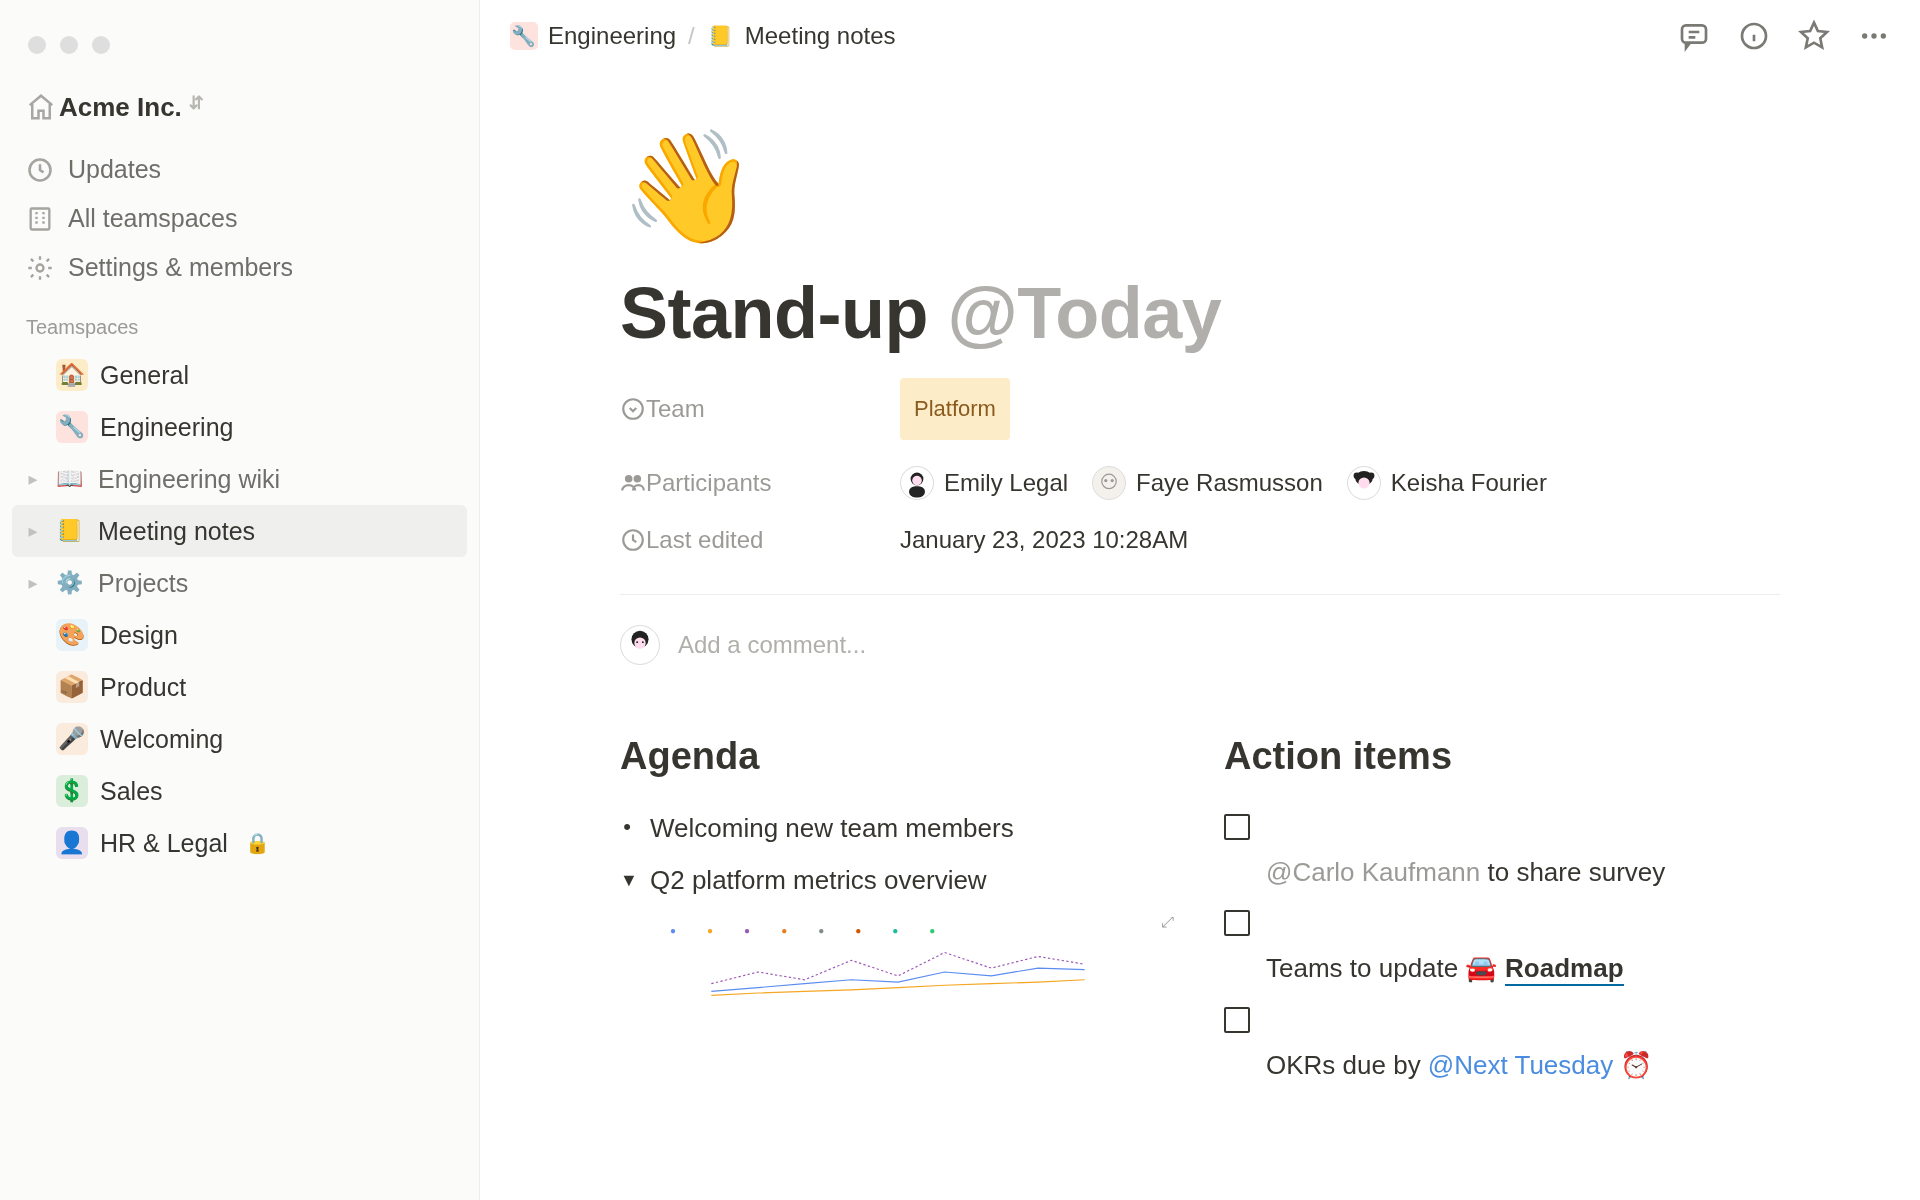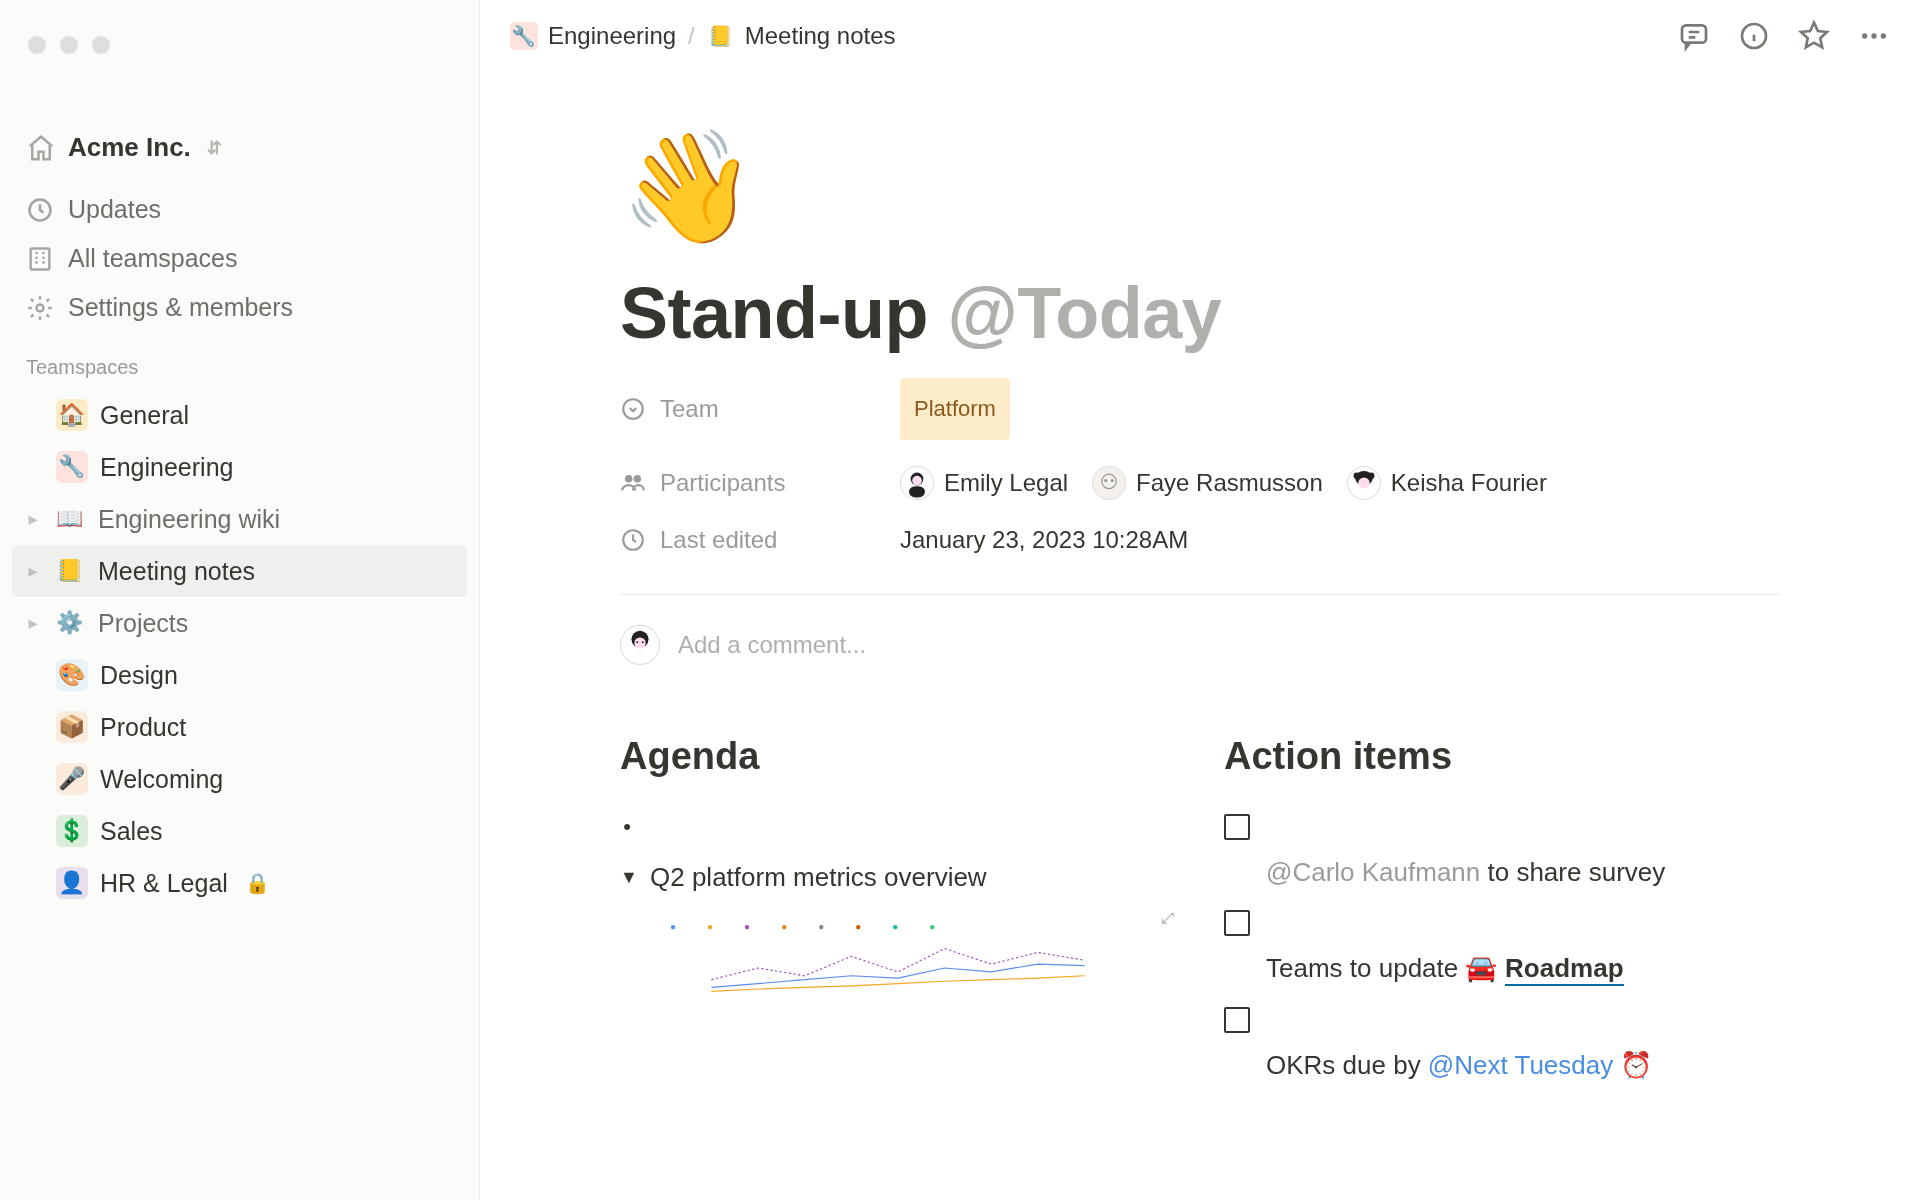--- a/index.html
+++ b/index.html
@@ -3,21 +3,21 @@
 <meta charset="utf-8">
 <style>
 * { margin: 0; padding: 0; box-sizing: border-box; }
 html, body { width: 1920px; height: 1200px; font-family: -apple-system, BlinkMacSystemFont, "Segoe UI", Helvetica, Arial, sans-serif; background: #fff; color: #37352f; overflow: hidden; }
 .app { display: flex; width: 100%; height: 100%; }
 
 
 .sidebar { width: 480px; background: #fbfbfa; border-right: 1px solid #ededec; padding: 18px 12px; display: flex; flex-direction: column; }
 .traffic-lights { display: flex; gap: 14px; padding: 18px 16px 30px 16px; }
 .traffic-lights .dot { width: 18px; height: 18px; border-radius: 50%; background: #dedede; }
-.workspace { display: flex; align-items: center; gap: 12px; padding: 8px 14px 22px 14px; font-weight: 600; font-size: 26px; margin-top: 40px; }
+.workspace { display: flex; gap: 3px; padding: 8px 14px 22px 14px; font-weight: 600; font-size: 26px; }
 .ws-icon { width: 30px; height: 30px; color: #a8a6a1; }
 .ws-chevrons { color: #b8b6b1; font-size: 18px; margin-left: 4px; }
 
 .nav-item { display: flex; align-items: center; gap: 14px; padding: 10px 14px; font-size: 25px; color: #6f6e69; border-radius: 6px; cursor: pointer; font-weight: 500; }
 .nav-item .ic { width: 28px; height: 28px; color: #a6a49f; flex-shrink: 0; }
 
 .section-label { font-size: 20px; color: #9b9a97; font-weight: 500; padding: 24px 14px 10px 14px; }
 
 .ts-item { display: flex; align-items: center; gap: 12px; padding: 10px 14px; font-size: 25px; color: #37352f; border-radius: 6px; cursor: pointer; font-weight: 500; }
 .ts-item.dim { color: #6f6e69; }
@@ -46,21 +46,21 @@
 .topbar-right .ic { width: 32px; height: 32px; cursor: pointer; }
 
 
 .content { padding: 60px 140px 0 140px; overflow: hidden; }
 .page-emoji { font-size: 110px; line-height: 1; margin-bottom: 30px; }
 .title { font-size: 72px; font-weight: 700; letter-spacing: -0.5px; margin-bottom: 24px; }
 .title .mention { color: #b0afab; }
 
 .properties { display: flex; flex-direction: column; gap: 26px; margin-bottom: 40px; }
 .prop-row { display: flex; align-items: center; }
-.prop-label { width: 280px; display: flex; align-items: center; gap: 14px; color: #9b9a97; font-size: 24px; font-weight: 500; }
+.prop-label { width: 280px; display: flex; align-items: center; color: #9b9a97; font-size: 24px; font-weight: 500; }
 .prop-label .ic { width: 26px; height: 26px; }
 .prop-value { font-size: 24px; display: flex; align-items: center; gap: 24px; flex-wrap: wrap; }
 .tag { background: #fdecc8; color: #8a5a1e; padding: 18px 14px; border-radius: 4px; font-size: 22px; font-weight: 500; }
 .person { display: flex; align-items: center; gap: 10px; font-weight: 500; }
 .avatar { width: 34px; height: 34px; border-radius: 50%; background: #eee; border: 1px solid #ddd; display: flex; align-items: center; justify-content: center; overflow: hidden; }
 .avatar svg { width: 100%; height: 100%; }
 
 .divider { border: none; border-top: 1px solid #ededec; margin: 10px 0 30px 0; }
 
 .comment-row { display: flex; align-items: center; gap: 18px; margin-bottom: 70px; }
@@ -312,20 +312,21 @@
             </svg>
           </div>
         <span class="comment-input">Add a comment...</span>
       </div>
 
       <div class="columns">
         <div class="col">
           <h2>Agenda</h2>
           <div class="bullet-row">
             <span class="b">•</span>
+            <span>Welcoming new team members</span>
           </div>
           <div class="toggle-row">
             <span class="t">▼</span>
             <span>Q2 platform metrics overview</span>
           </div>
           <div class="chart-placeholder">
             <span class="expand-handle">⤢</span>
             <div class="chart-dots">
               <span style="color:#5b8def"></span>
                 <span style="color:#f5a623"></span>

